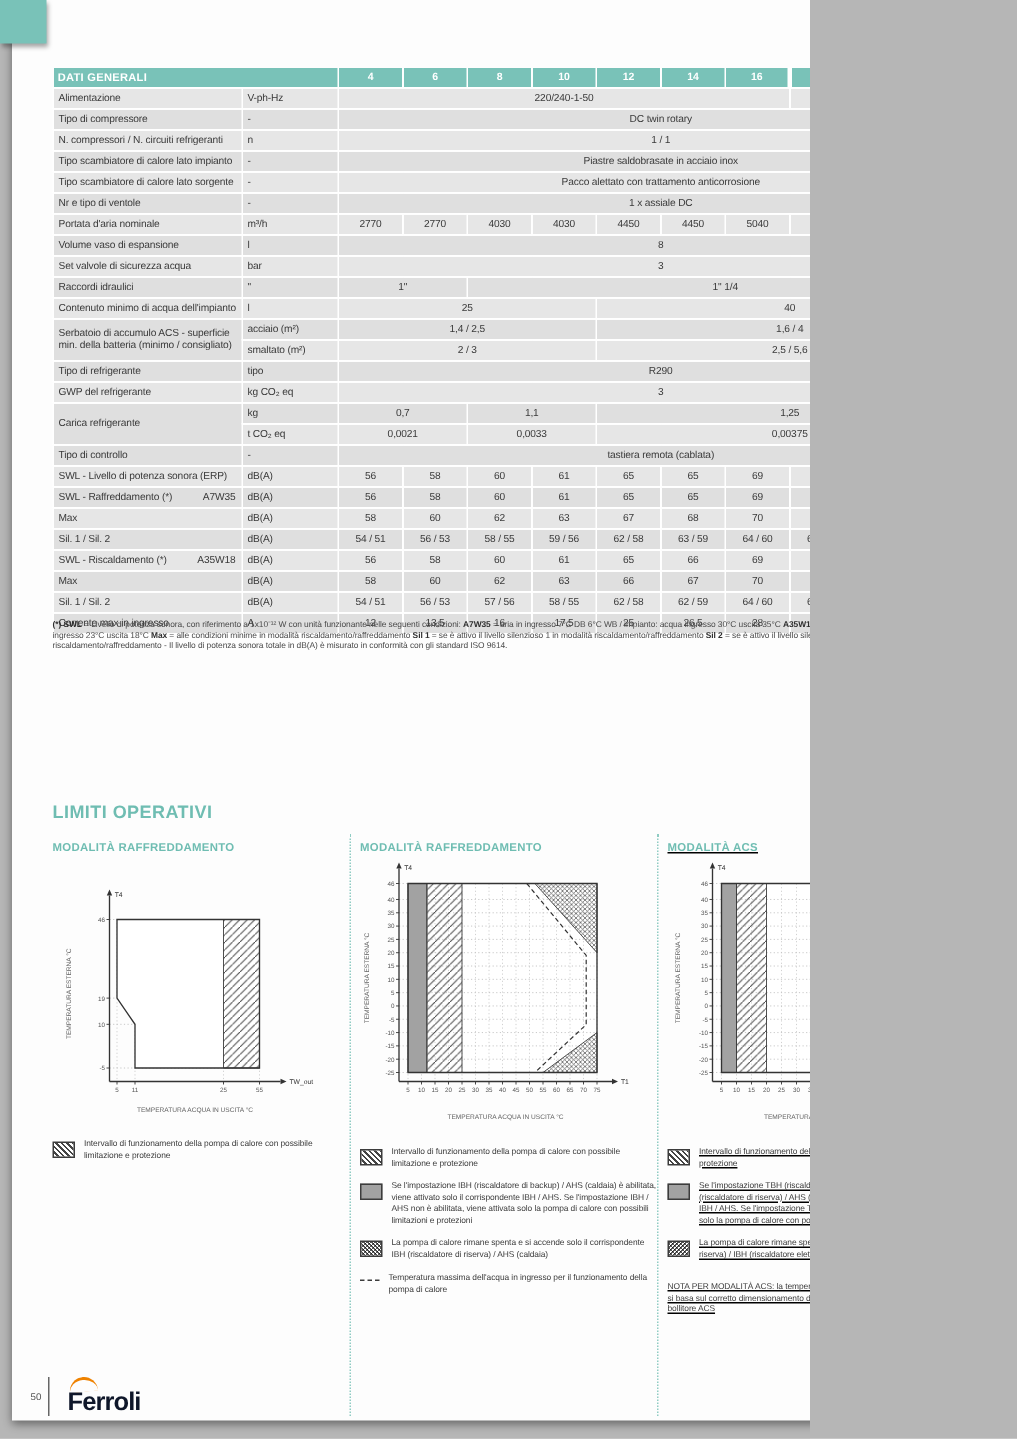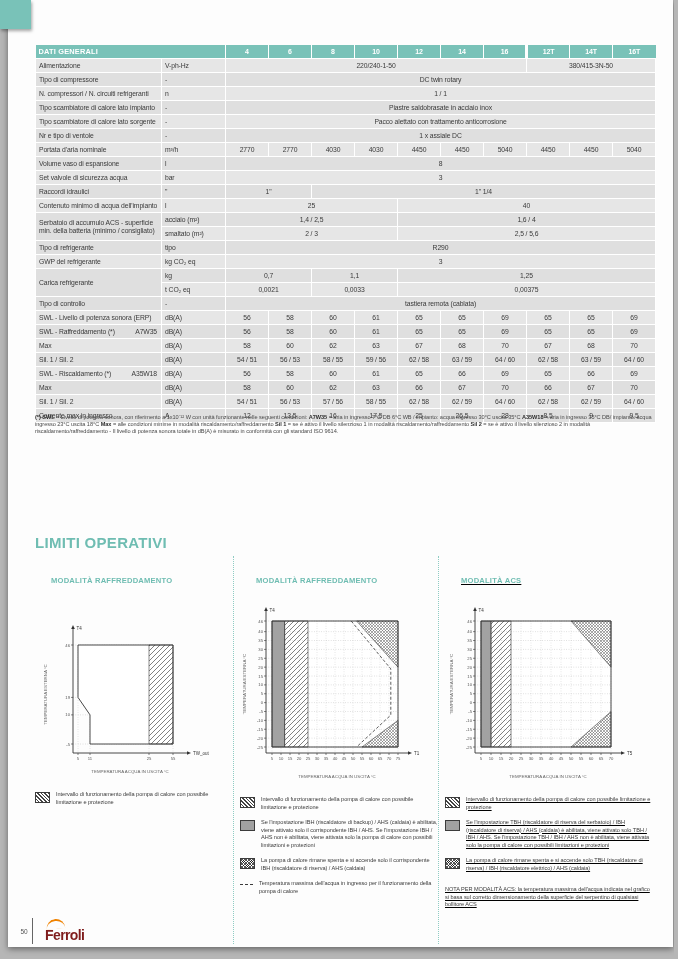--- a/index.html
+++ b/index.html
@@ -1,16 +1,16 @@
 <!DOCTYPE html>
 <html><head>
 <meta charset="utf-8">
 <style>
   html,body{margin:0;padding:0;background:#b6b6b6;font-family:"Liberation Sans",sans-serif;}
-  #viewport{position:relative;width:674px;height:959px;overflow:hidden;background:#b6b6b6;}
+  #viewport{position:relative;width:540px;height:959px;overflow:hidden;background:#b6b6b6;}
   .page{position:absolute;left:8px;top:0;width:665px;height:947px;background:#fdfdfd;box-shadow:0 2px 6px rgba(0,0,0,.45);}
   .corner-tab{position:absolute;left:0;top:0;width:31px;height:29px;background:#79c2b8;box-shadow:1px 2px 3px rgba(0,0,0,.35);z-index:3;}
 
   
   table.data-table{position:absolute;left:27px;top:45px;width:620px;border-collapse:collapse;table-layout:fixed;}
   table.data-table th,table.data-table td{padding:0 3px;height:13px;font-size:6.8px;letter-spacing:-.1px;color:#3a3a3a;overflow:hidden;}
   table.data-table thead th{background:#79c2b8;color:#fff;font-weight:bold;font-size:7px;text-align:center;border-left:1px solid #fff;}
   table.data-table thead th.tbl-title{text-align:left;border-left:none;font-size:7.4px;letter-spacing:.2px;}
   table.data-table thead th.grp-start{border-left:3px solid #fff;}
   table.data-table td{border:1px solid #fff;background:#e6e6e6;}
@@ -18,24 +18,24 @@
   td.lbl{text-align:left;white-space:nowrap;}
   td.lbl.wrap{white-space:normal;line-height:1.05;}
   td.lbl .lblrow{display:flex;justify-content:space-between;}
   td.lbl .sub{padding-right:1px;}
   td.unit{text-align:left;white-space:nowrap;}
   td.val{text-align:center;white-space:nowrap;}
 
   .footnote{position:absolute;left:27px;top:408px;width:618px;font-size:5.6px;line-height:1.3;color:#4a4a4a;letter-spacing:-.05px;}
   .footnote b{color:#2e2e2e;}
 
-  .section-title{position:absolute;left:27px;top:534px;margin:0;font-size:15px;font-weight:bold;color:#6fbdb2;letter-spacing:.3px;}
+  .section-title{position:absolute;left:27px;top:534px;margin:0;font-size:12px;font-weight:bold;color:#6fbdb2;letter-spacing:.3px;}
 
   .chart-col{position:absolute;top:560px;}
-  .chart-col h3{margin:16px;font-size:7.6px;font-weight:bold;color:#6fbdb2;letter-spacing:.2px;}
+  .chart-col h3{margin:0;font-size:7.6px;font-weight:bold;color:#6fbdb2;letter-spacing:.2px;}
   #col-cooling{left:27px;width:198px;}
   #col-heating{left:232px;width:200px;}
   #col-acs{left:437px;width:207px;text-decoration:underline;}
   #col-cooling svg{margin-top:14px;}
   #col-heating svg,#col-acs svg{margin-top:4px;}
   .vsep{position:absolute;top:556px;height:388px;width:0;border-left:1px dotted #8fccc3;}
   #sep1{left:225px;} #sep2{left:430px;}
 
   .legend{margin-top:10px;}
   .lg-item{display:flex;margin-bottom:8px;}
@@ -44,21 +44,21 @@
   .sw-gray{background:#a2a2a2;}
   .sw-cross{background:repeating-linear-gradient(45deg,#fff 0 1.2px,#555 1.2px 1.9px),repeating-linear-gradient(-45deg,#fff 0 1.2px,#555 1.2px 1.9px);background-blend-mode:multiply;}
   .sw-dash{height:0;border:none;border-top:1.6px dashed #3c3c3c;margin-top:4px;}
   .lg-txt,.legend-note{font-size:5.6px;line-height:1.35;color:#3c3c3c;letter-spacing:-.05px;}
   .legend-note{margin-top:14px;}
 
   .footer{position:absolute;left:8px;top:916px;height:30px;display:flex;align-items:center;}
   .page-num{font-size:6.5px;color:#555;width:16px;text-align:center;}
   .footer-rule{width:1px;height:26px;background:#666;margin-right:12px;}
   .logo{position:relative;padding-top:7px;}
-  .logo-text{font-size:14px;font-weight:bold;color:#7f1d1d;letter-spacing:-.6px;}
+  .logo-text{font-size:17px;font-weight:bold;color:#0f172a;letter-spacing:-.6px;}
   .logo-swoosh{position:absolute;left:1px;top:0;width:19px;height:8px;border:none;border-top:2.6px solid #ef8200;border-radius:50% 50% 0 0/100% 100% 0 0;transform:rotate(-6deg);}
 </style>
 </head>
 <body>
 
 <div id="viewport">
   <div class="corner-tab"></div>
   <div class="page">
 
     <table class="data-table">

